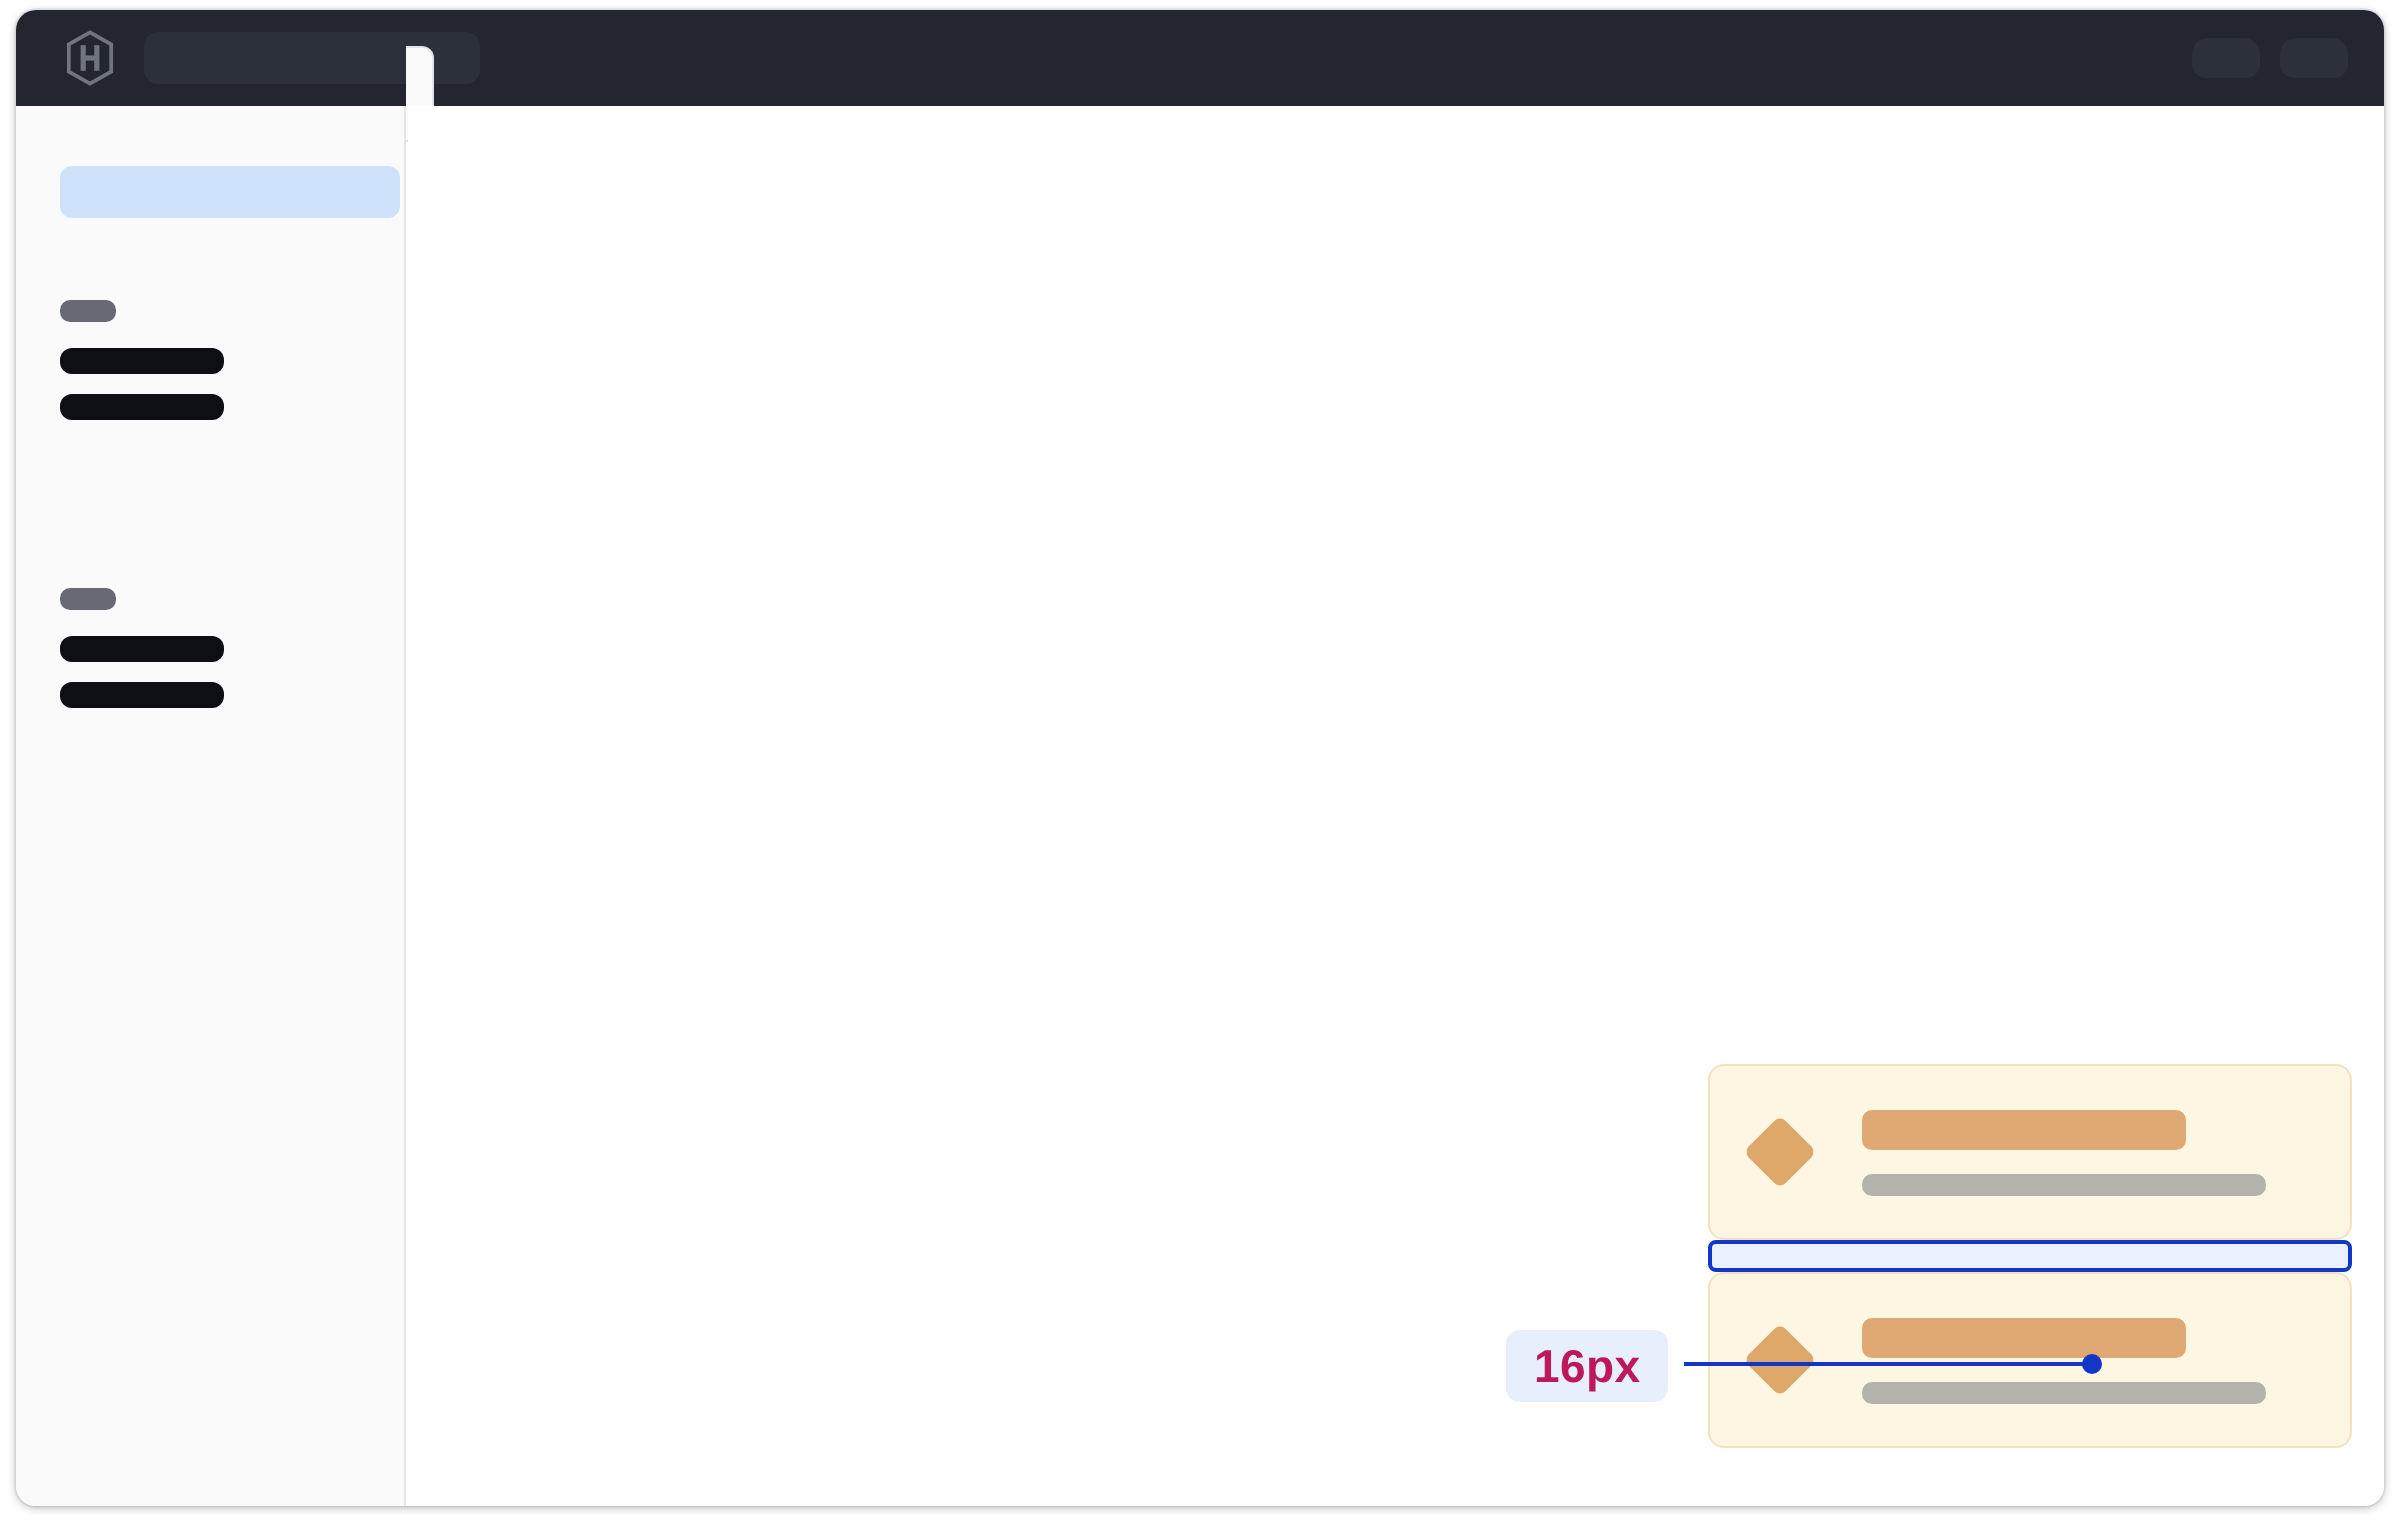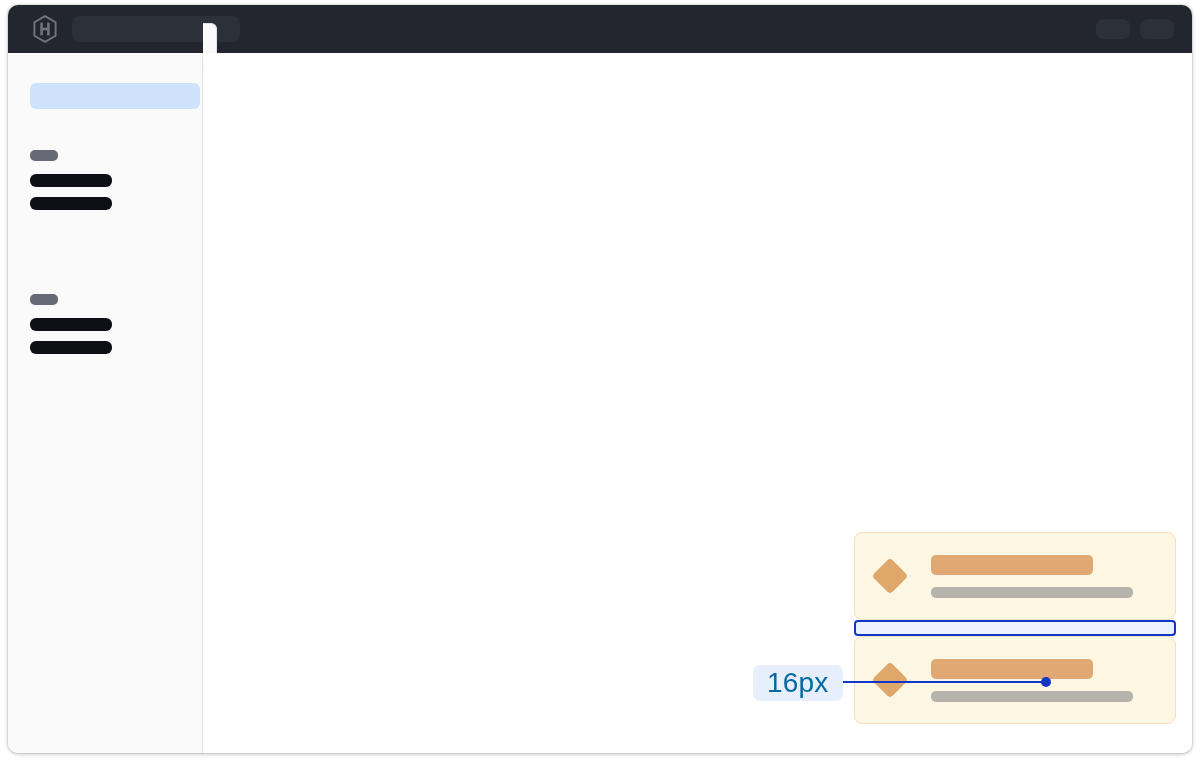--- a/index.html
+++ b/index.html
@@ -190,23 +190,23 @@
     left: 549px;
     top: 612px;
     height: 36px;
     padding: 0 14px;
     display: flex;
     align-items: center;
     background: #e8effc;
     border-radius: 7px;
   }
   #measure-label-text {
-    color: #0369a1;
-    font-size: 28px;
-    font-weight: 400;
+    color: #be185d;
+    font-size: 23px;
+    font-weight: 700;
     line-height: 1;
     letter-spacing: 0.2px;
     white-space: nowrap;
   }
   #measure-leader-line {
     position: absolute;
     left: 638px;
     top: 628px;
     width: 204px;
     height: 2px;

